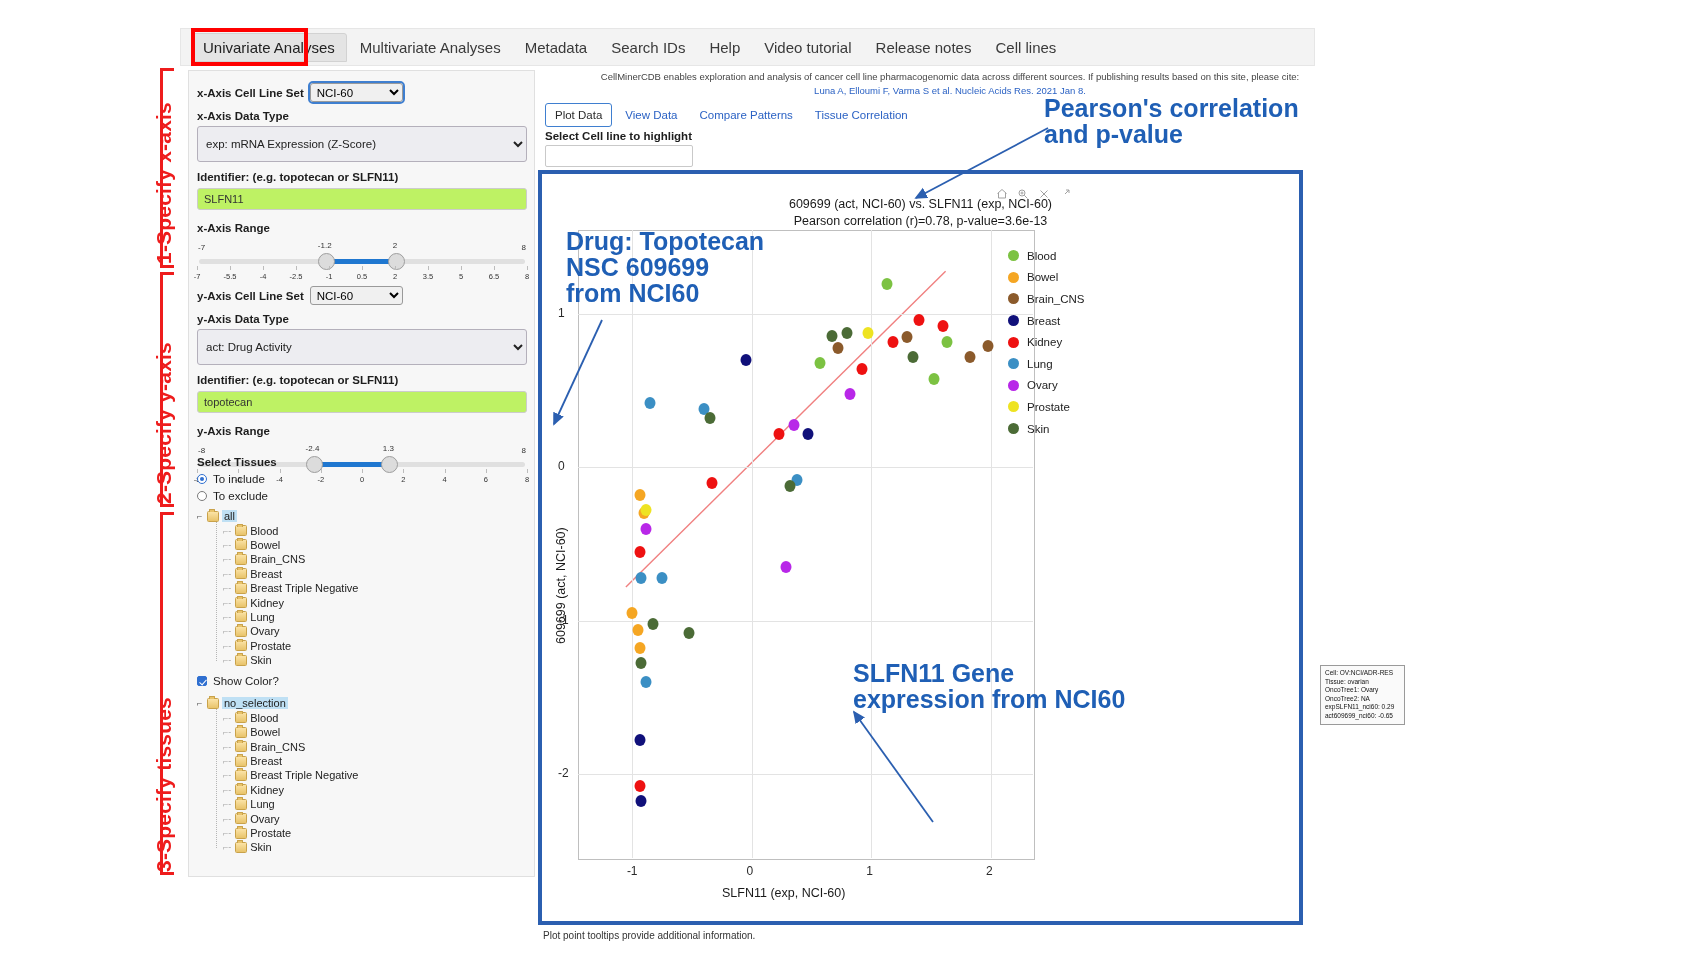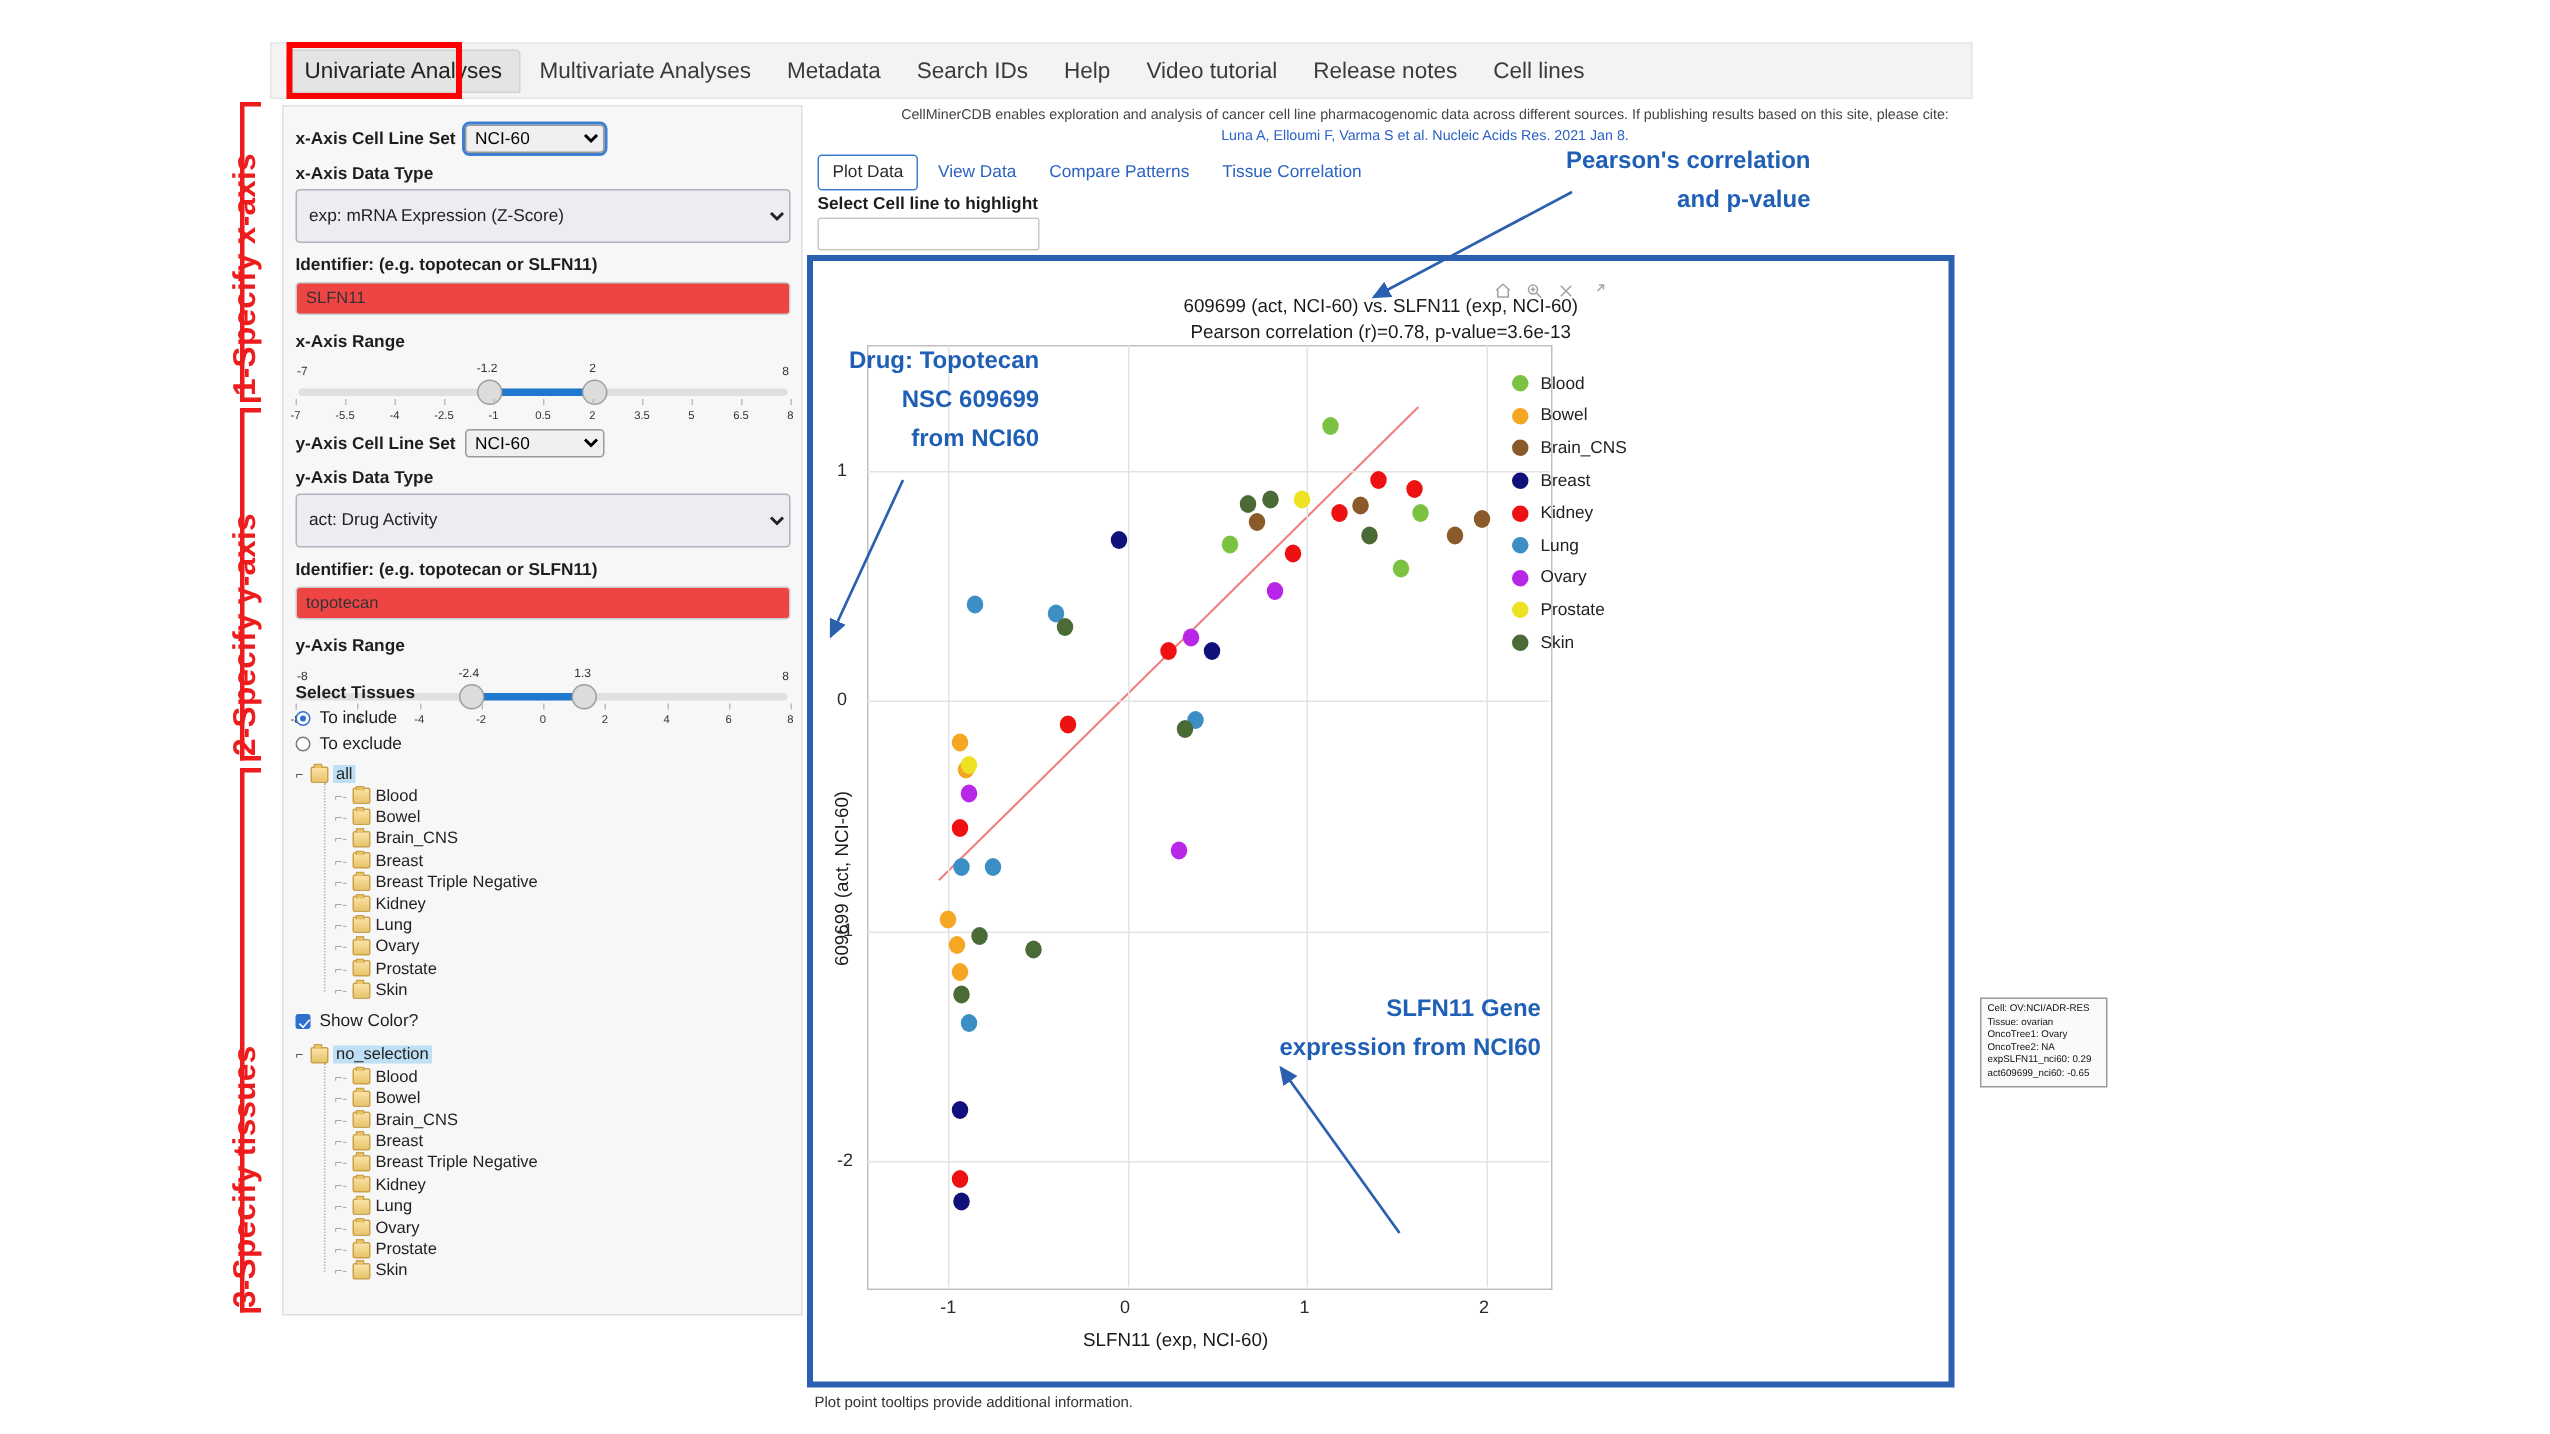--- a/index.html
+++ b/index.html
@@ -20,21 +20,21 @@
   
   #panel{position:absolute;left:188px;top:70px;width:345px;height:805px;background:#f7f7f7;border:1px solid #e0e0e0;}
   .lbl{font-size:11.5px;font-weight:bold;color:#1d1d1d;}
   .sel-wrap{display:flex;align-items:center;gap:6px;}
   select.mini{font-size:11.5px;font-family:"Liberation Sans",sans-serif;height:19px;
      border:1px solid #9a9a9a;background:#f0f0f0;border-radius:3px;padding:0 2px;}
   .selhl{outline:2px solid #3f7fd0;outline-offset:0px;}
   select.wide{width:100%;height:36px;font-size:11.5px;font-family:"Liberation Sans",sans-serif;
      border:1px solid #b4b0bb;background:#ededf1;border-radius:3px;padding-left:4px;color:#222;}
   input.txt{width:100%;height:22px;box-sizing:border-box;border:1px solid #cccccc;border-radius:3px;
-     background:#ef4444;font-size:11px;padding-left:6px;color:#333;font-family:"Liberation Sans",sans-serif;}
+     background:#bef264;font-size:11px;padding-left:6px;color:#333;font-family:"Liberation Sans",sans-serif;}
 
   
   .slider{position:relative;height:44px;margin-top:7px;}
   .strack{position:absolute;left:2px;right:2px;top:18px;height:5px;background:#e0e0e0;border-radius:3px;}
   .sfill{position:absolute;top:18px;height:5px;background:#1f77d0;border-radius:3px;}
   .shandle{position:absolute;top:12px;width:15px;height:15px;border-radius:50%;background:#dcdcdc;border:1px solid #9e9e9e;}
   .sbub{position:absolute;top:0px;font-size:8px;color:#333;transform:translateX(-50%);}
   .sendlbl{position:absolute;top:2px;font-size:8px;color:#333;}
   .sticks{position:absolute;left:0;right:0;top:25px;height:16px;}
   .stick{position:absolute;font-size:7.5px;color:#333;transform:translateX(-50%);top:6px;}
@@ -92,21 +92,21 @@
   #legend{position:absolute;left:1008px;top:245px;}
   .lgrow{display:flex;align-items:center;gap:8px;height:21.6px;}
   .lgdot{width:11px;height:11px;border-radius:50%;}
   .lgtxt{font-size:11.5px;color:#222;}
 
   
   #tooltip{position:absolute;left:778px;top:491px;width:75px;background:#fafafa;border:1px solid #9a9a9a;
      padding:3px 4px;font-size:6.5px;line-height:8.6px;color:#111;}
 
   
-  .anno{position:absolute;color:#1f5fb5;font-weight:bold;font-size:16px;line-height:26px;text-align:right;}
+  .anno{position:absolute;color:#1f5fb5;font-weight:bold;font-size:25px;line-height:26px;}
   .arrow{position:absolute;overflow:visible;}
   #footer{position:absolute;left:543px;top:930px;font-size:10px;color:#333;}
 </style>
 </head>
 <body>
 
 <div id="navbar">
   <div class="navitems">
       <div class="navitem active">Univariate Analyses</div>
       <div class="navitem">Multivariate Analyses</div>

